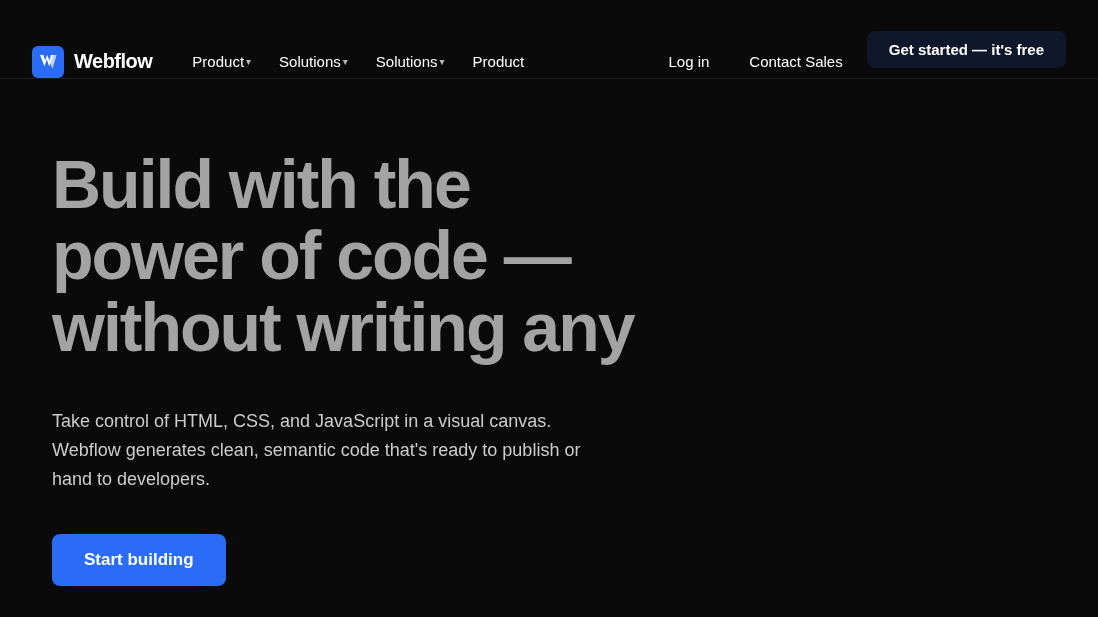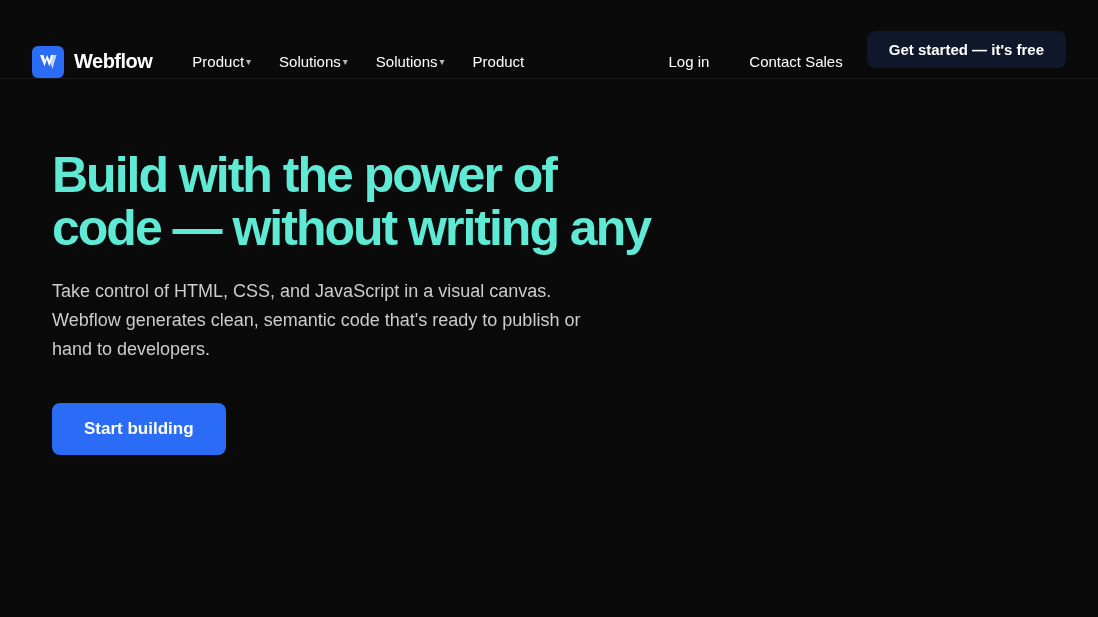--- a/index.html
+++ b/index.html
@@ -99,26 +99,26 @@
       white-space: nowrap;
     }
 
     
     .hero {
       padding: 70px 52px 0 52px;
       max-width: 720px;
     }
 
     .hero-headline {
-      font-size: 50px;
+      font-size: 68px;
       font-weight: 900;
       line-height: 1.05;
       letter-spacing: -2px;
-      color: #5eead4;
-      margin-bottom: 23px;
+      color: #a3a3a3;
+      margin-bottom: 44px;
     }
 
     .hero-subtext {
       font-size: 18px;
       line-height: 1.6;
       color: #cccccc;
       max-width: 560px;
       margin-bottom: 40px;
     }
 

